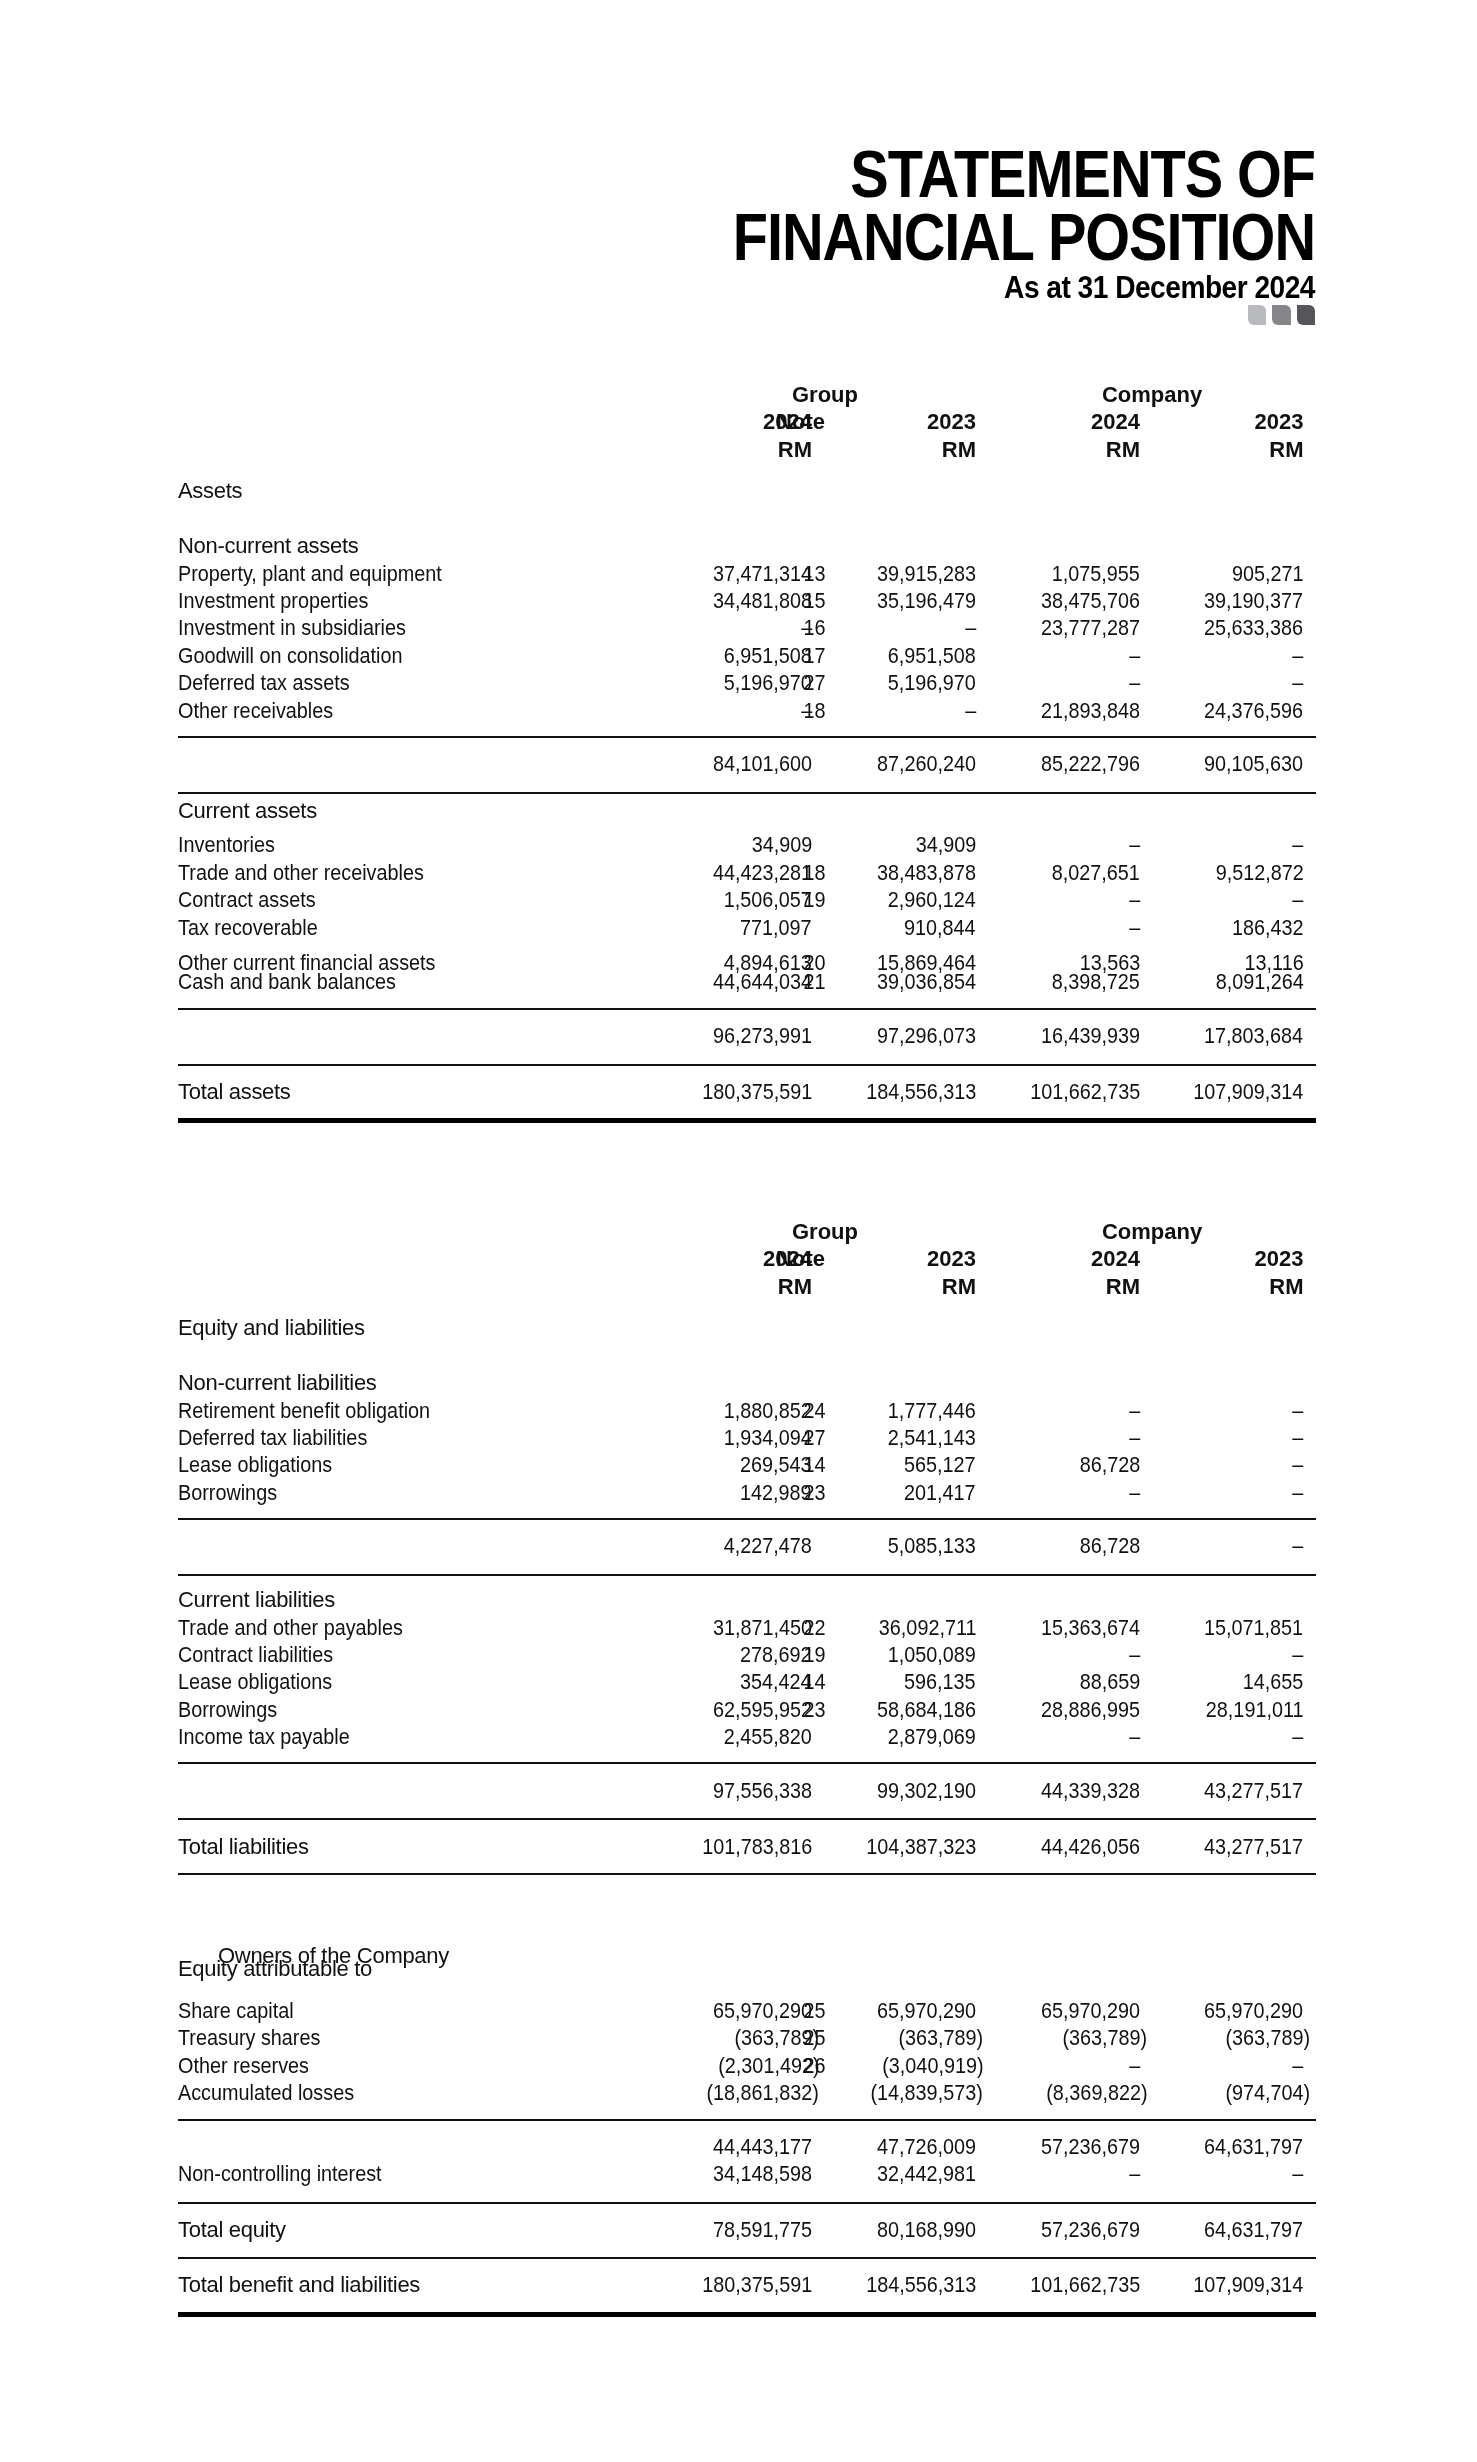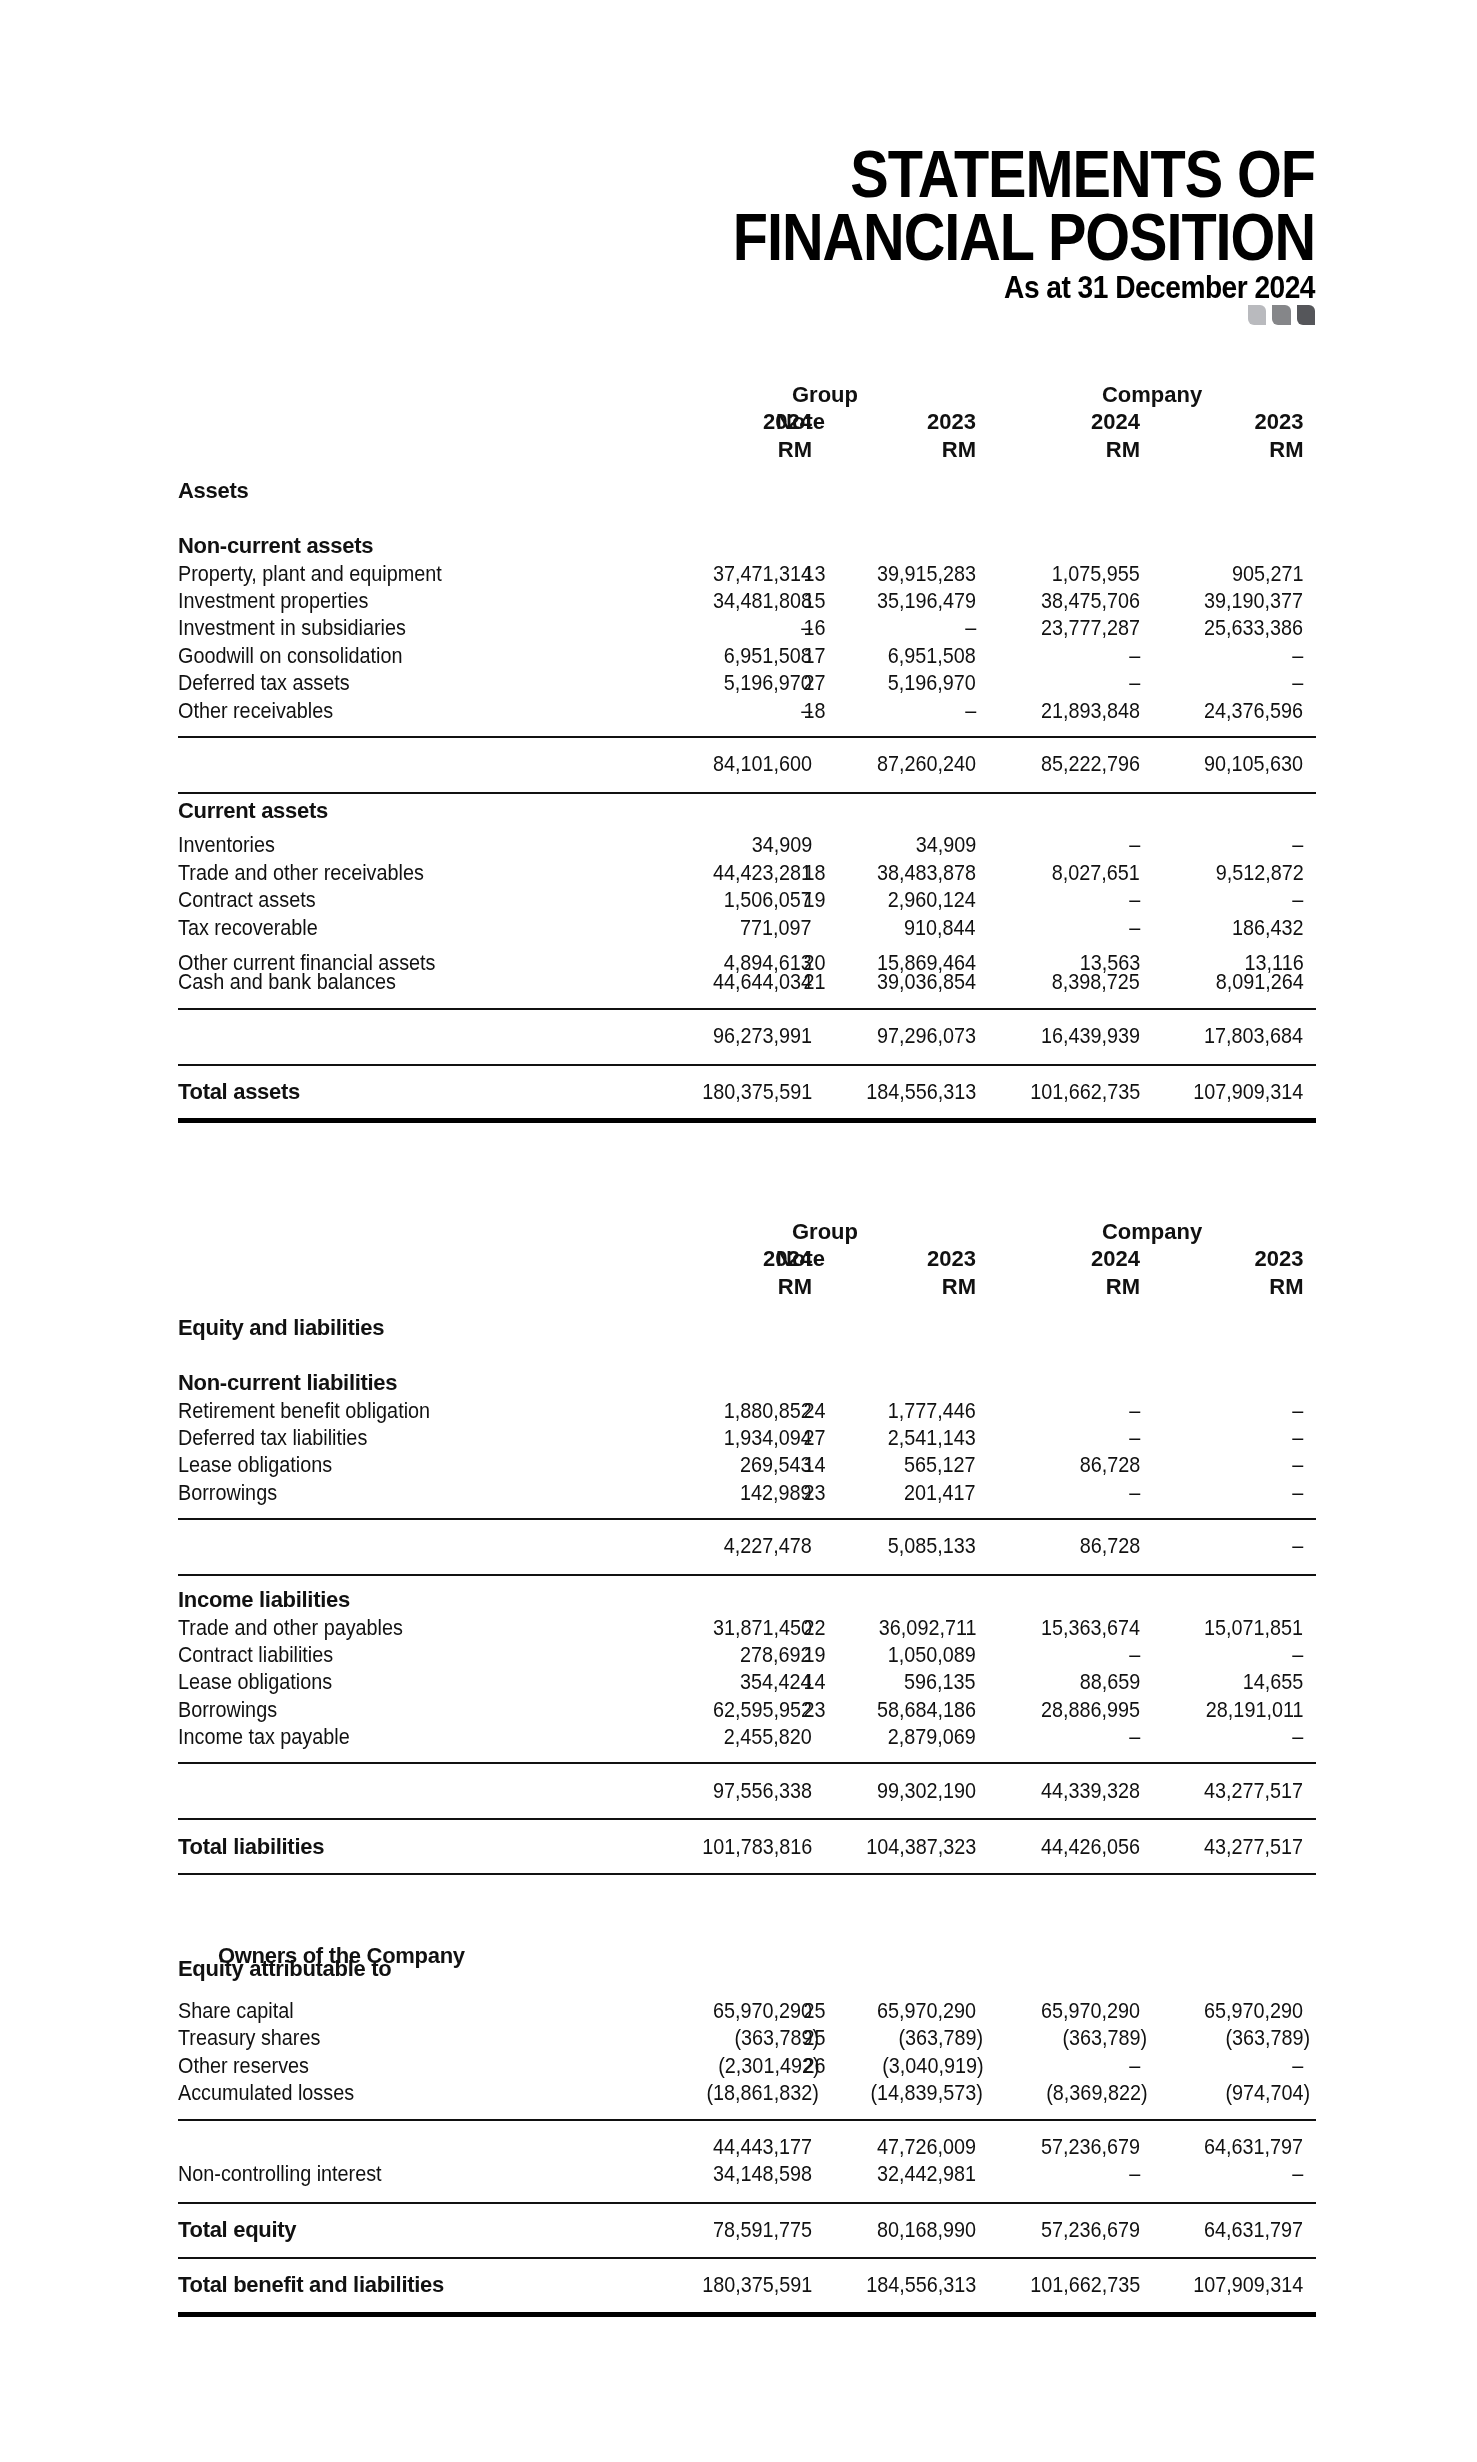--- a/index.html
+++ b/index.html
@@ -22,21 +22,21 @@
 
   .table { position: absolute; left: 178px; width: 1138px; }
   .row { position: relative; height: 27px; font-size: 22px; line-height: 27px; white-space: nowrap; }
   .row .label { position: absolute; left: 0; }
   .row .note { position: absolute; right: 491px; text-align: right; }
   .row .v { position: absolute; text-align: right; }
   .v.c0 { right: 504px; } .v.c1 { right: 340px; } .v.c2 { right: 176px; } .v.c3 { right: 12.5px; }
   .v.neg { margin-right: -7.1px; }
   .light { font-family: "Liberation Sans Narrow", "Liberation Sans", sans-serif; font-weight: 400; transform: scaleX(0.9); transform-origin: right center; }
   .label.light { transform-origin: left center; }
-  .bold { font-weight: 700; letter-spacing: -0.3px; }
+  .bold { font-weight: 400; letter-spacing: -0.3px; }
   .hdr { font-weight: 700; }
   .hdr .grp { position: absolute; text-align: center; width: 238px; }
   .rule { position: absolute; left: 0; width: 1138px; background: #111; }
   .rule.thin { height: 2.4px; }
   .rule.thick { height: 4.8px; background: #000; }
   .indent { padding-left: 24px; }
 </style>
 </head>
 <body>
 
@@ -258,21 +258,21 @@
     </div>
     <div class="rule thin" style="top: 300px;"></div>
     <div class="row" style="position: absolute; top: 314px; left: 0px; width: 1138px;">
       <span class="v light c0">4,227,478</span>
       <span class="v light c1">5,085,133</span>
       <span class="v light c2">86,728</span>
       <span class="v light c3">–</span>
     </div>
     <div class="rule thin" style="top: 356px;"></div>
     <div class="row" style="position: absolute; top: 368px; left: 0px; width: 1138px;">
-      <span class="label bold">Income liabilities</span>
+      <span class="label bold">Current liabilities</span>
     </div>
     <div class="row" style="position: absolute; top: 396px; left: 0px; width: 1138px;">
       <span class="label light">Trade and other payables</span>
       <span class="note light">22</span>
       <span class="v light c0">31,871,450</span>
       <span class="v light c1">36,092,711</span>
       <span class="v light c2">15,363,674</span>
       <span class="v light c3">15,071,851</span>
     </div>
     <div class="row" style="position: absolute; top: 423px; left: 0px; width: 1138px;">

